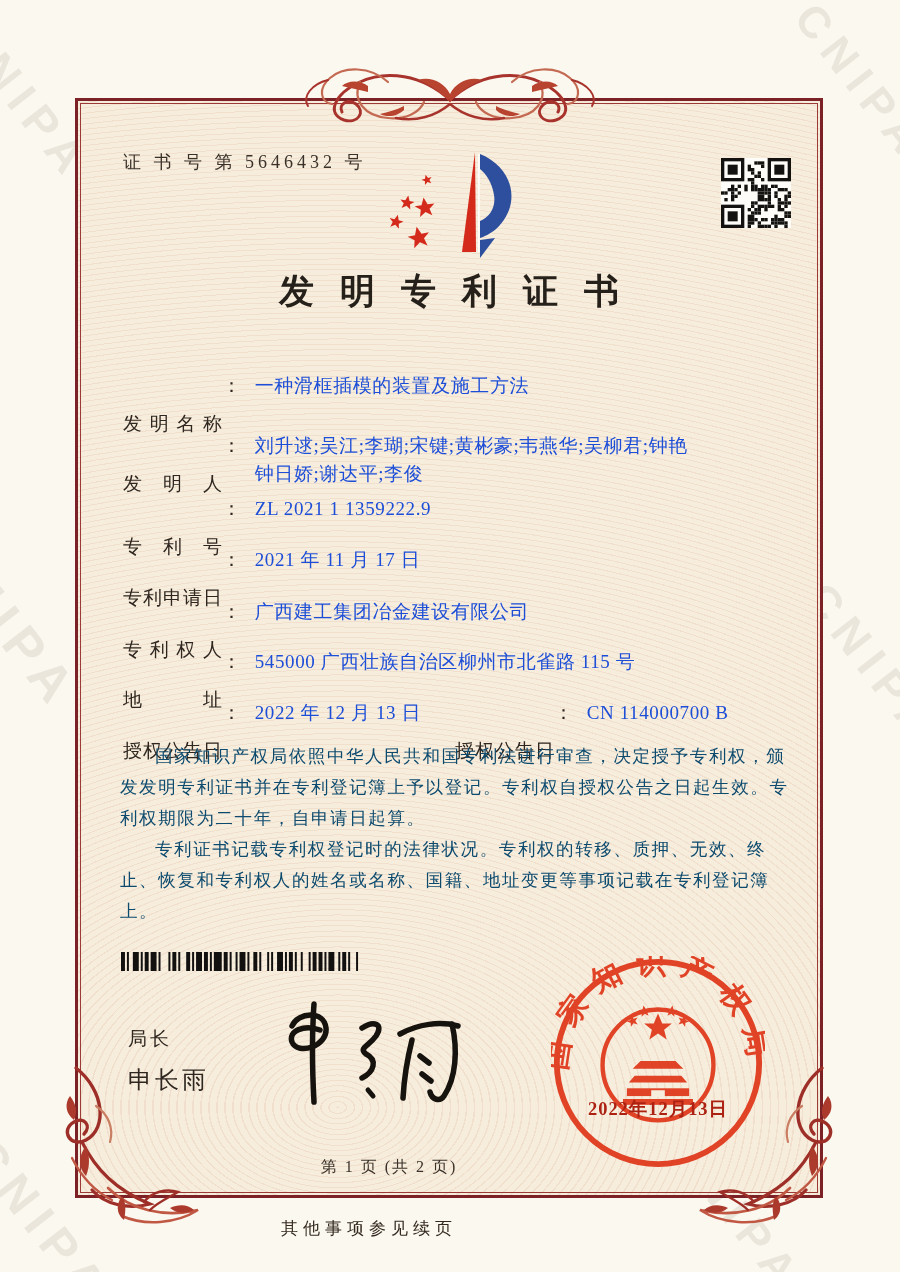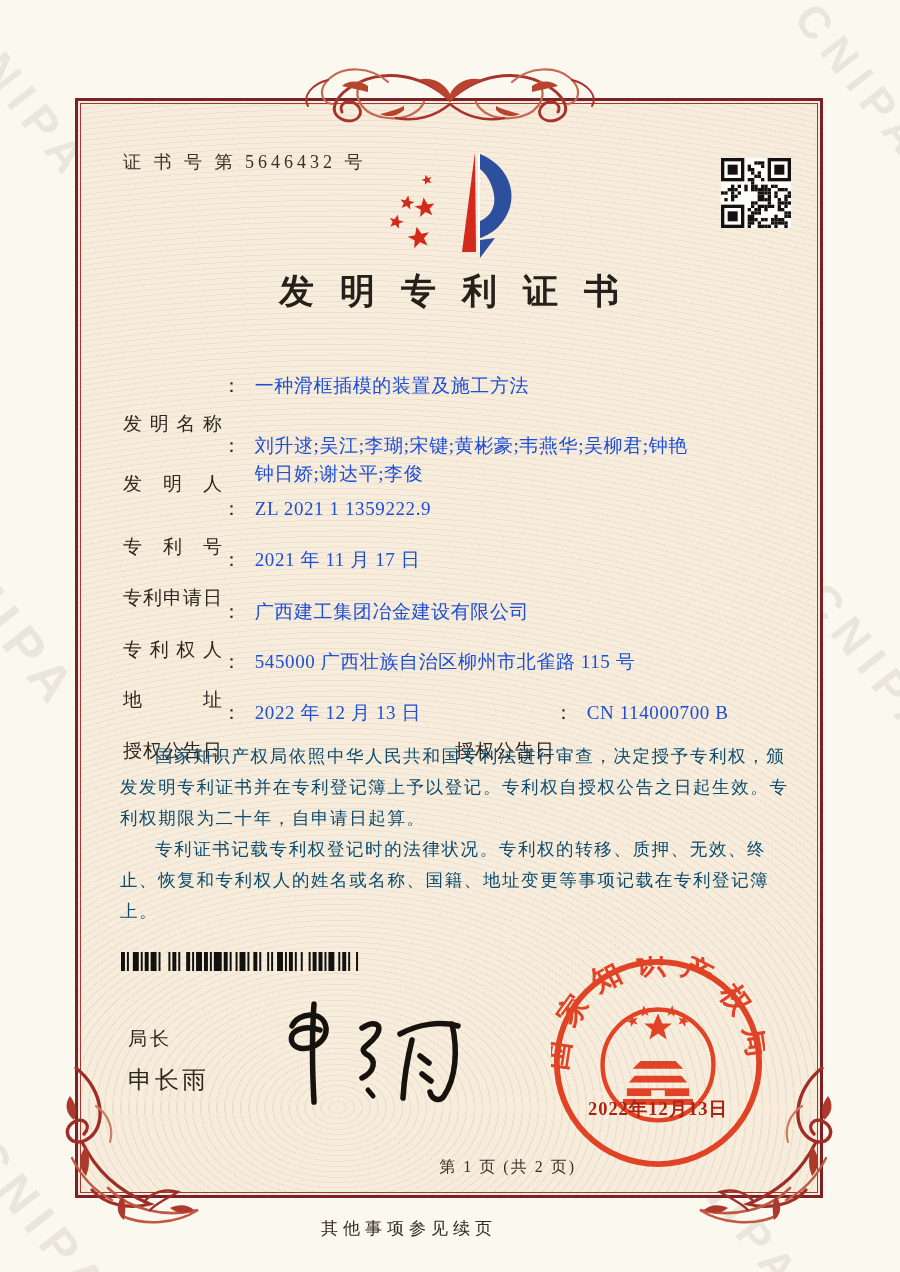--- a/index.html
+++ b/index.html
@@ -66,26 +66,26 @@
   }
   .legal p{margin:0;text-indent:2em;}
 
   
   .barcode{position:absolute;left:121px;top:952px;width:241px;height:19px;}
   .signer-role{position:absolute;left:128px;top:1026px;font-size:19px;letter-spacing:3px;}
   .signer-name{position:absolute;left:128px;top:1064px;font-size:24px;letter-spacing:3px;}
   .signature{position:absolute;left:252px;top:998px;width:225px;height:112px;}
   .seal{position:absolute;left:551px;top:956px;width:214px;height:214px;opacity:0.95;}
   .page-no{
-    position:absolute;left:256px;top:1157px;width:320px;text-align:right;
+    position:absolute;left:229px;top:1157px;width:320px;text-align:center;
     font-size:16px;letter-spacing:2px;color:#3a3129;
   }
   .footer-note{
     position:absolute;left:0;top:1217px;width:738px;text-align:center;
-    font-size:17px;letter-spacing:5px;color:#33291f;margin-left:40px;
+    font-size:17px;letter-spacing:5px;color:#33291f;
   }
 
   
   .orn-top{position:absolute;left:268px;top:60px;width:364px;height:78px;}
   .orn-bl{position:absolute;left:52px;top:1062px;width:178px;height:168px;}
   .orn-br{position:absolute;left:668px;top:1062px;width:178px;height:168px;transform:scaleX(-1);}
 </style>
 </head>
 <body>
 

